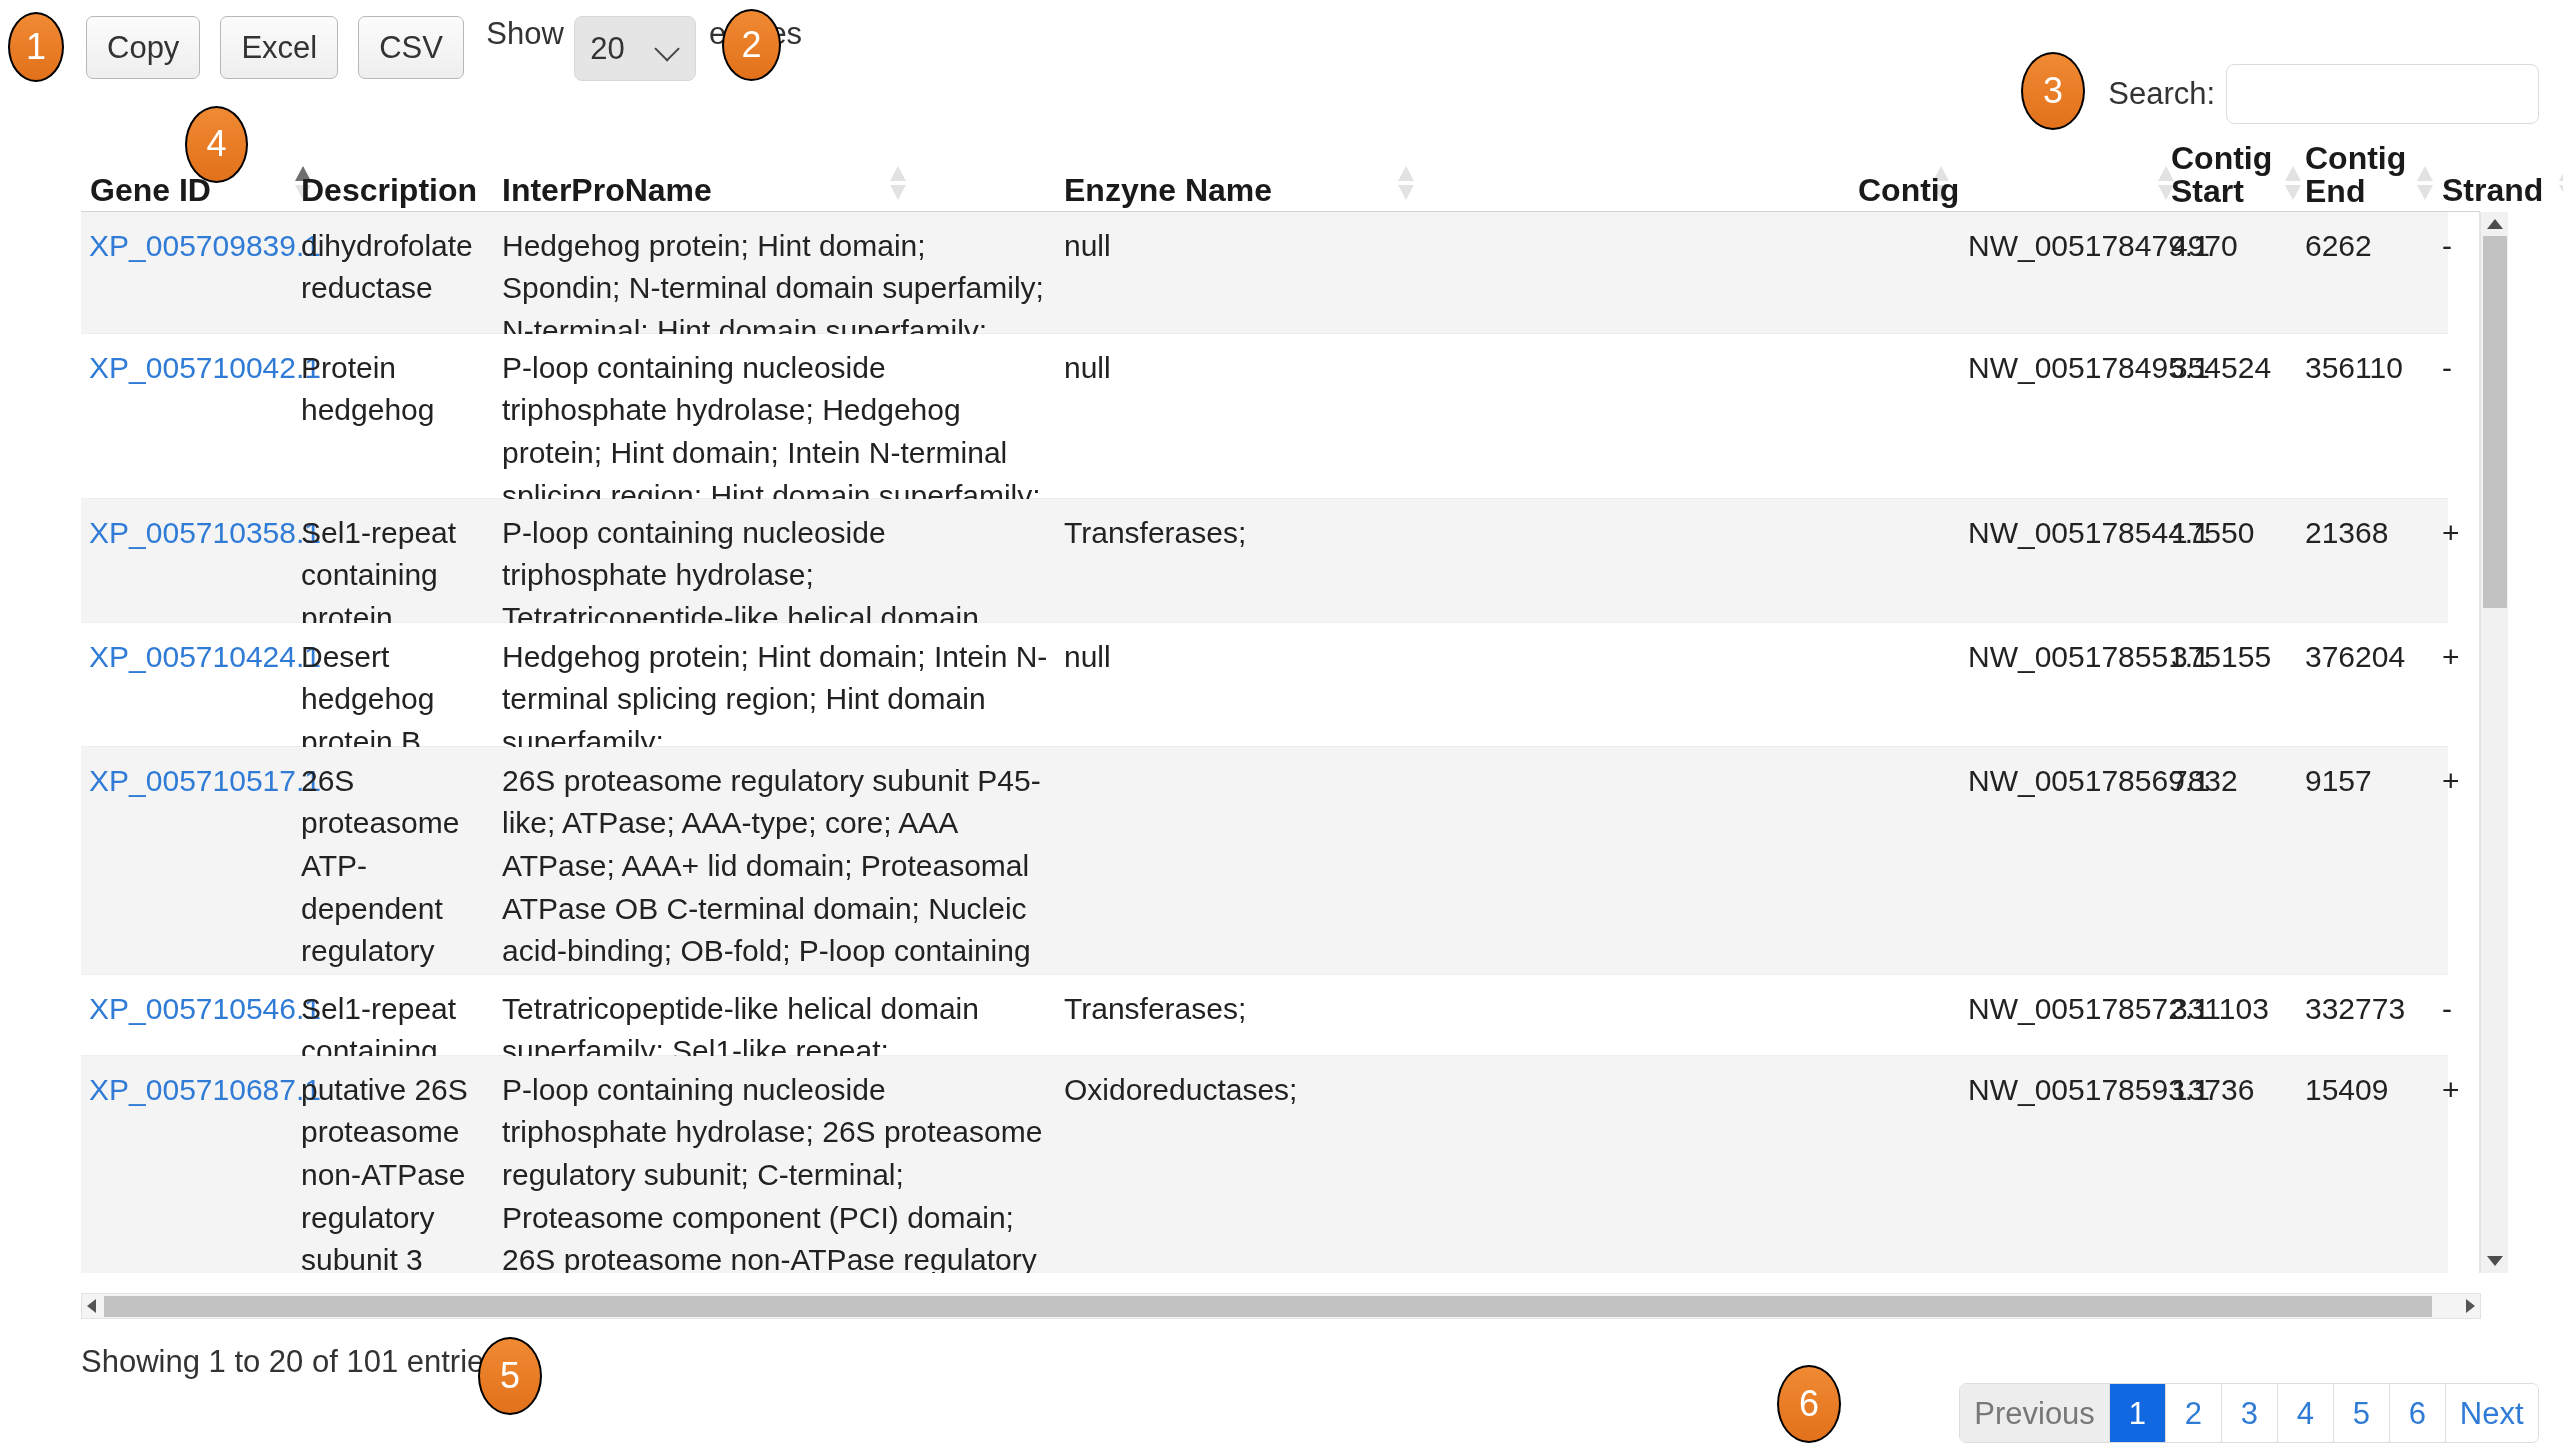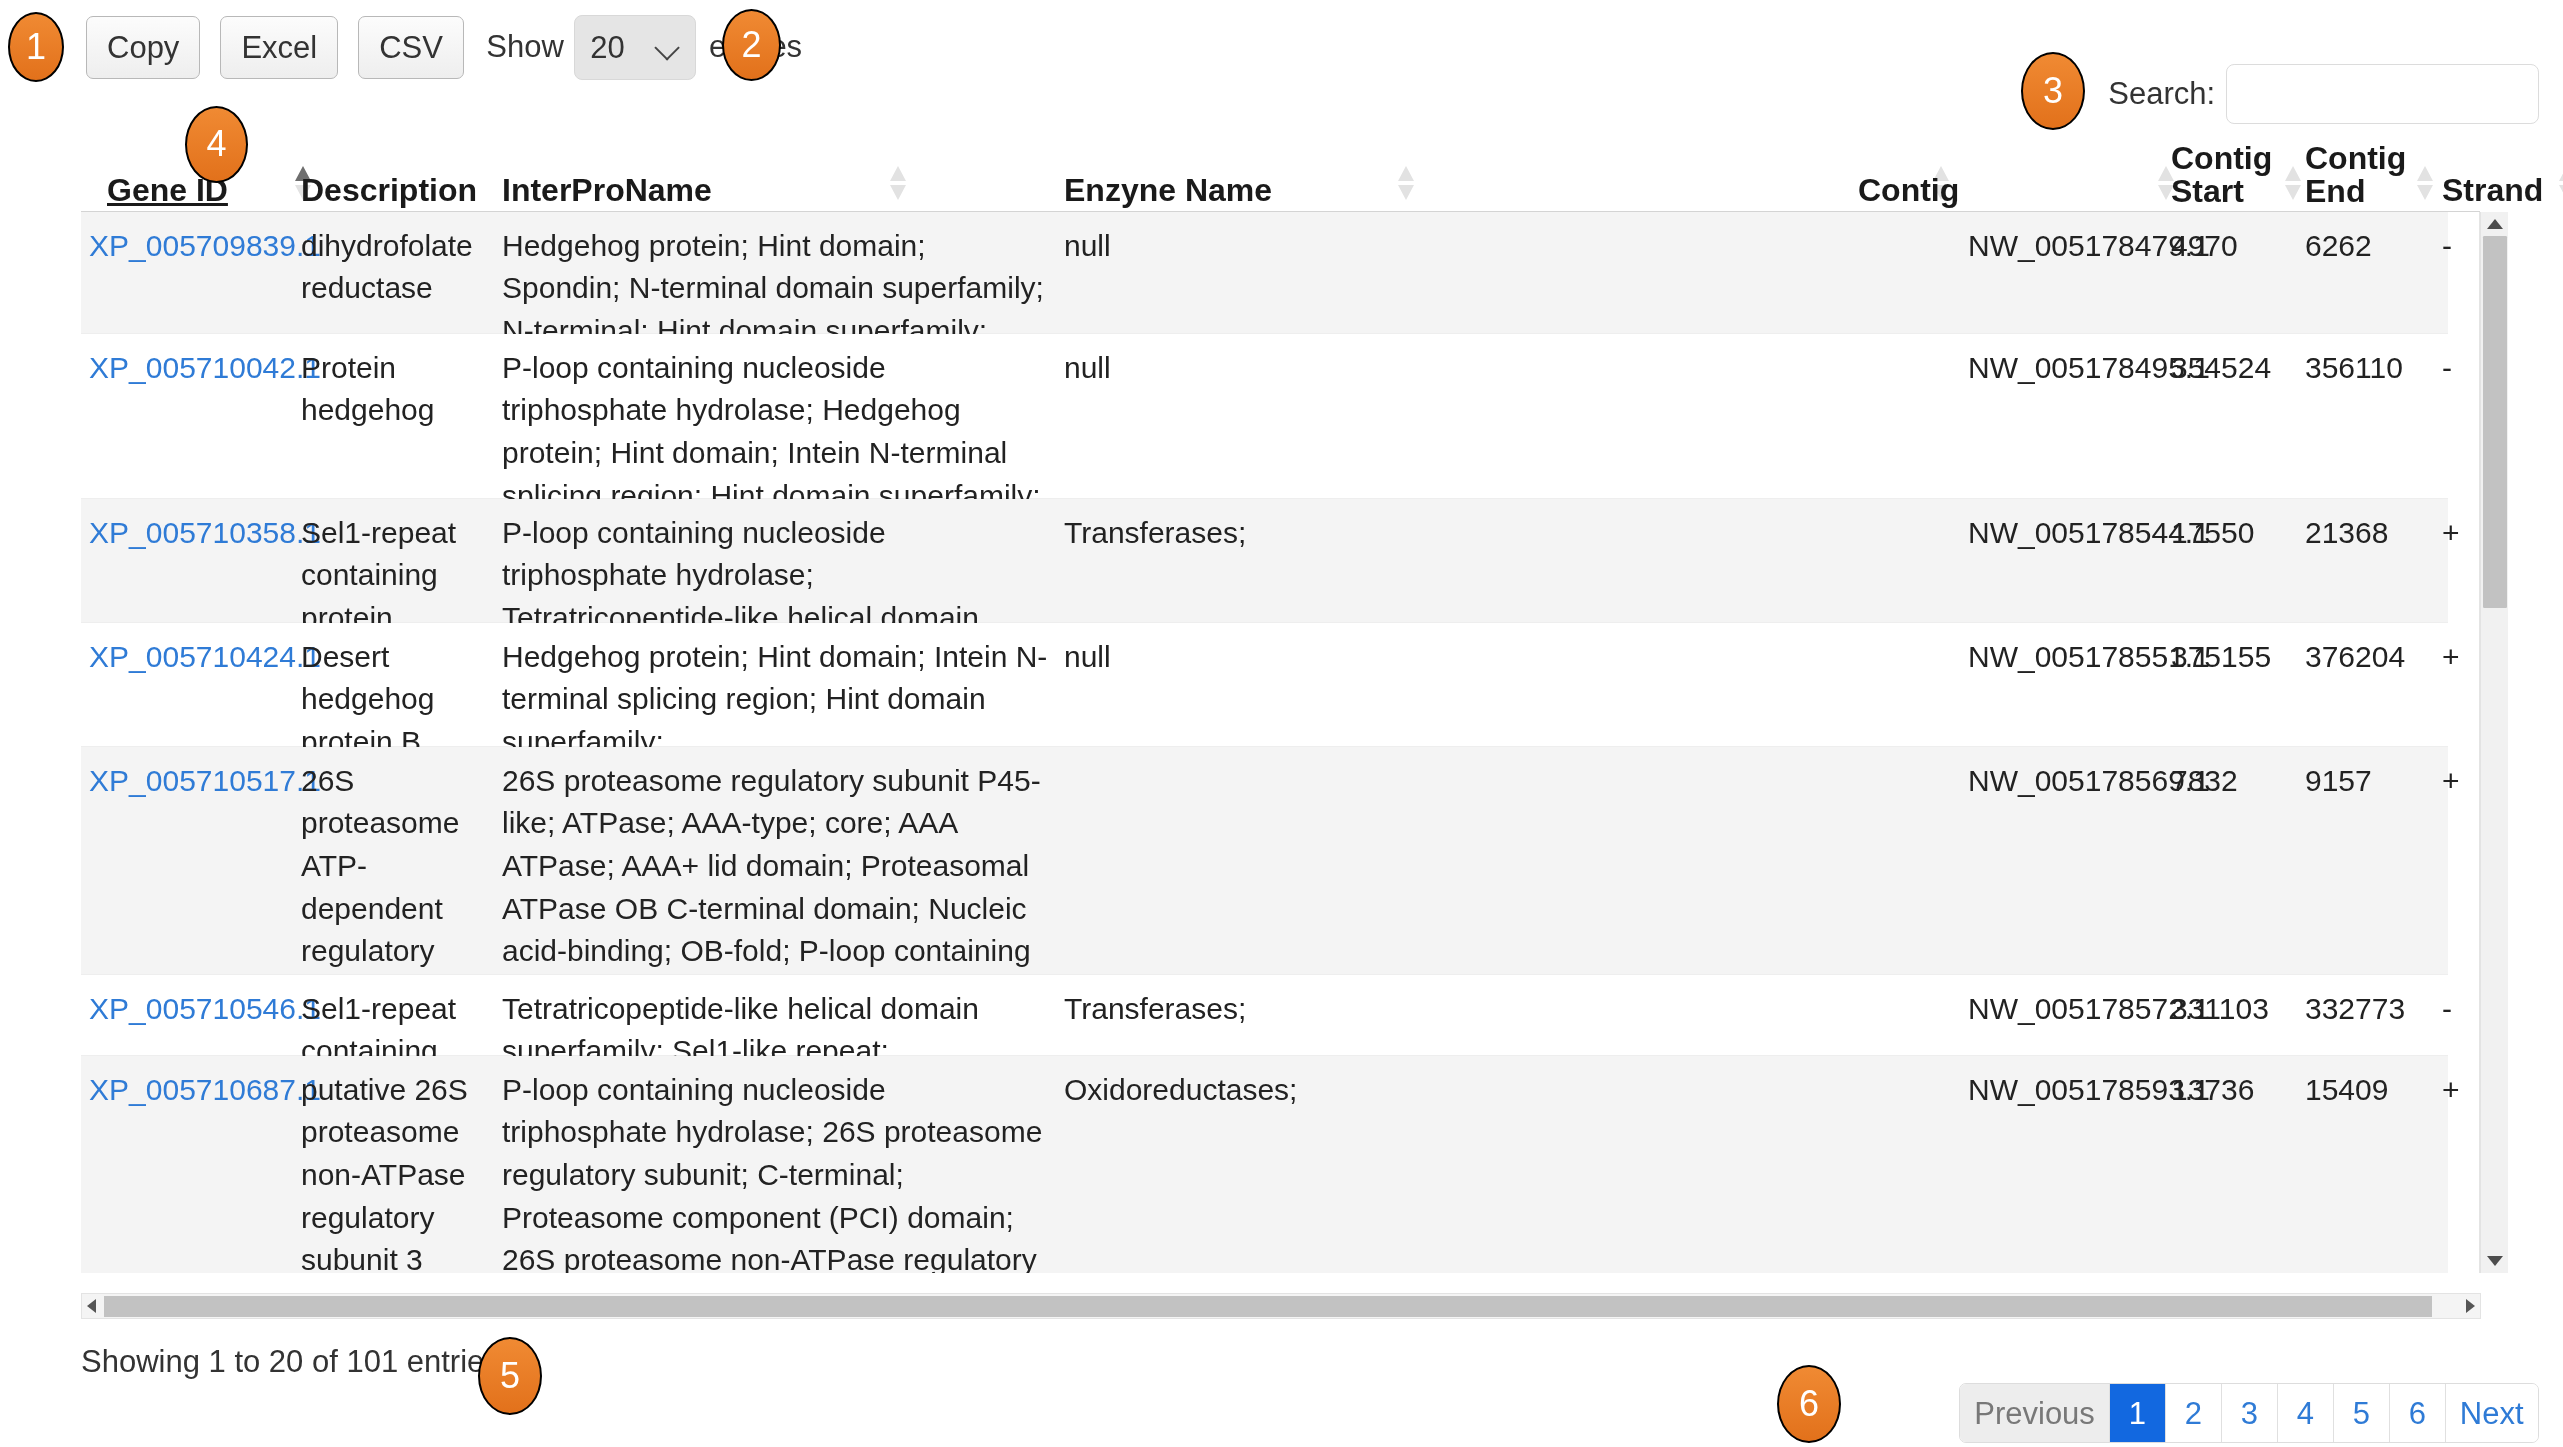--- a/index.html
+++ b/index.html
@@ -14,21 +14,21 @@
     position: relative;
     width: 2563px; height: 1447px;
     background: #fff;
   }
 
   
   .toolbar {
     position: absolute;
     left: 86px; top: 15.7px;
     display: flex;
-    align-items: center;
+    align-items: flex-start;
     height: 63px;
   }
   .dtbtn {
     height: 63px;
     min-width: 98px;
     padding: 0 20px;
     margin-right: 20px;
     border: 0.6px solid #b8b8b8;
     border-radius: 7px;
     background: linear-gradient(180deg,#fcfcfc 0%,#eeeeee 100%);
@@ -293,21 +293,21 @@
   </div>
 
   <div class="search-wrap">
     <span class="search-label">Search:</span>
     <input class="search-input" type="text" value="" placeholder="" style="">
   </div>
 
   <div class="table-outer">
 
     <div class="table-head">
-      <div class="th" style="left:26px;text-decoration:underline;">Gene ID</div>
+      <div class="th" style="left:9px;">Gene ID</div>
       <div class="sorticon asc" style="left:214px; top:28px;">
           <i class="up"></i>
           <i class="down"></i>
         </div>
 
       <div class="th" style="left:220px;text-align:center;">Description</div>
       <div class="sorticon" style="left:809px; top:28px;">
           <i class="up"></i>
           <i class="down"></i>
         </div>

